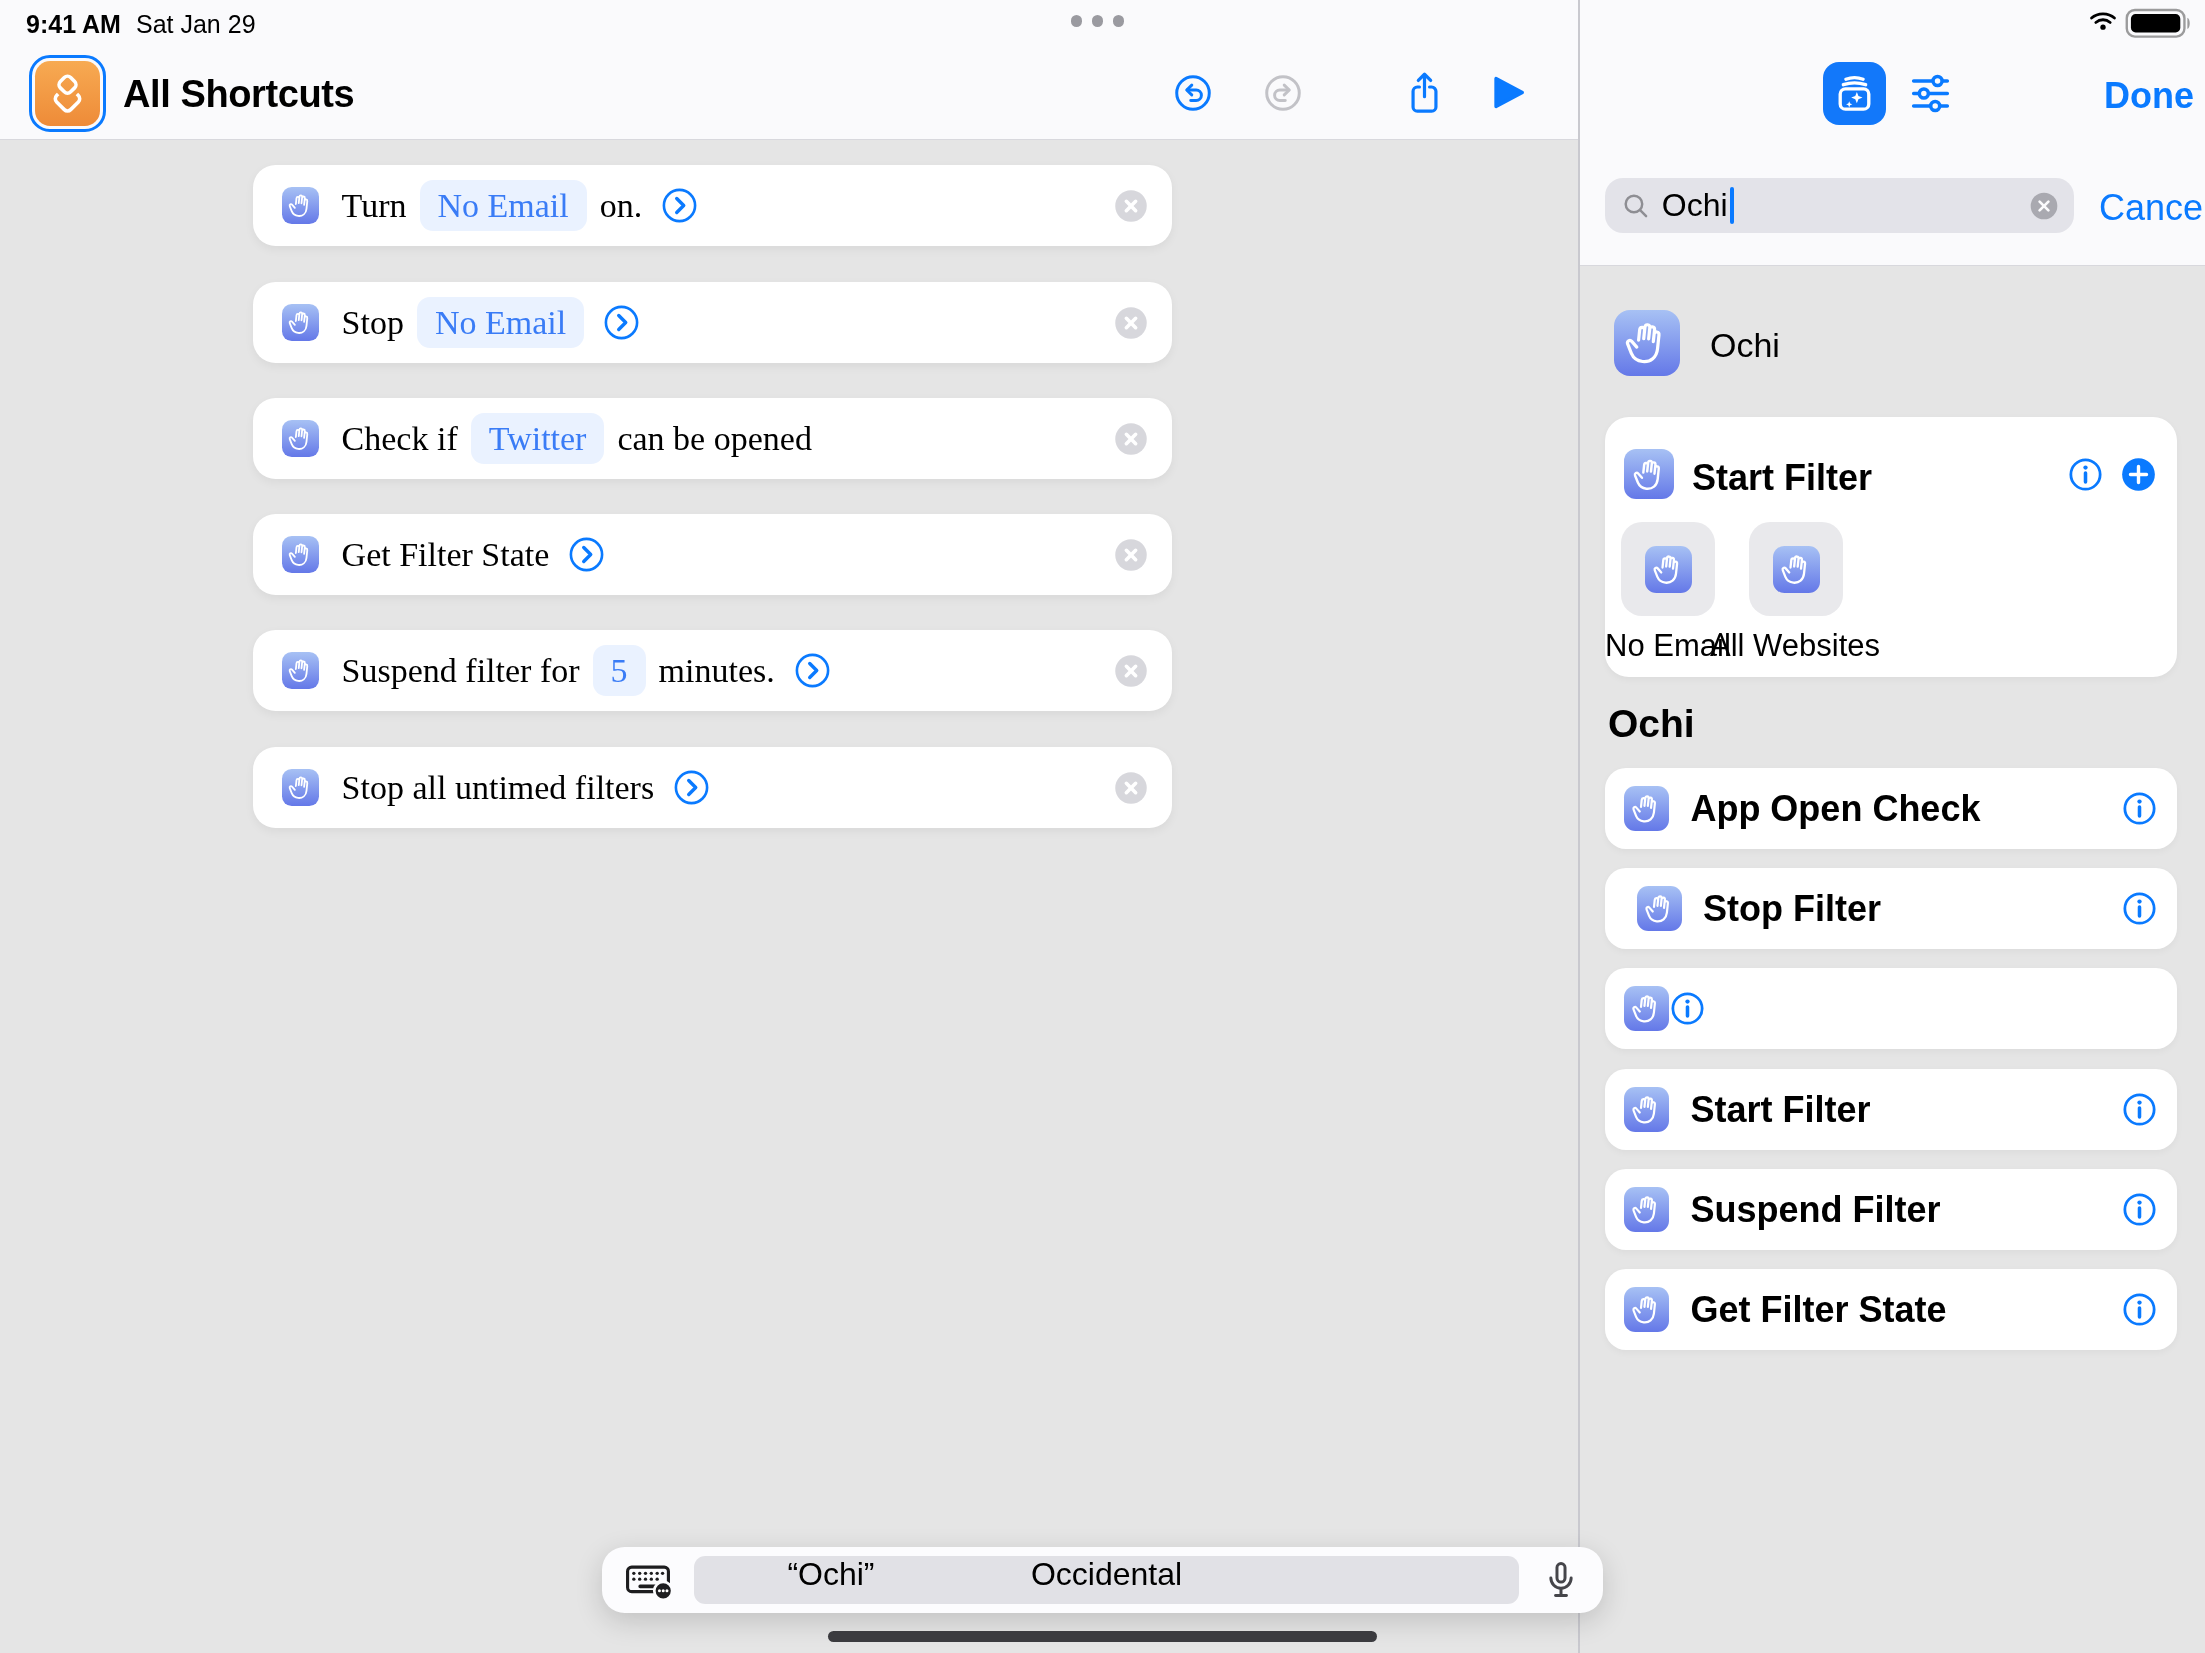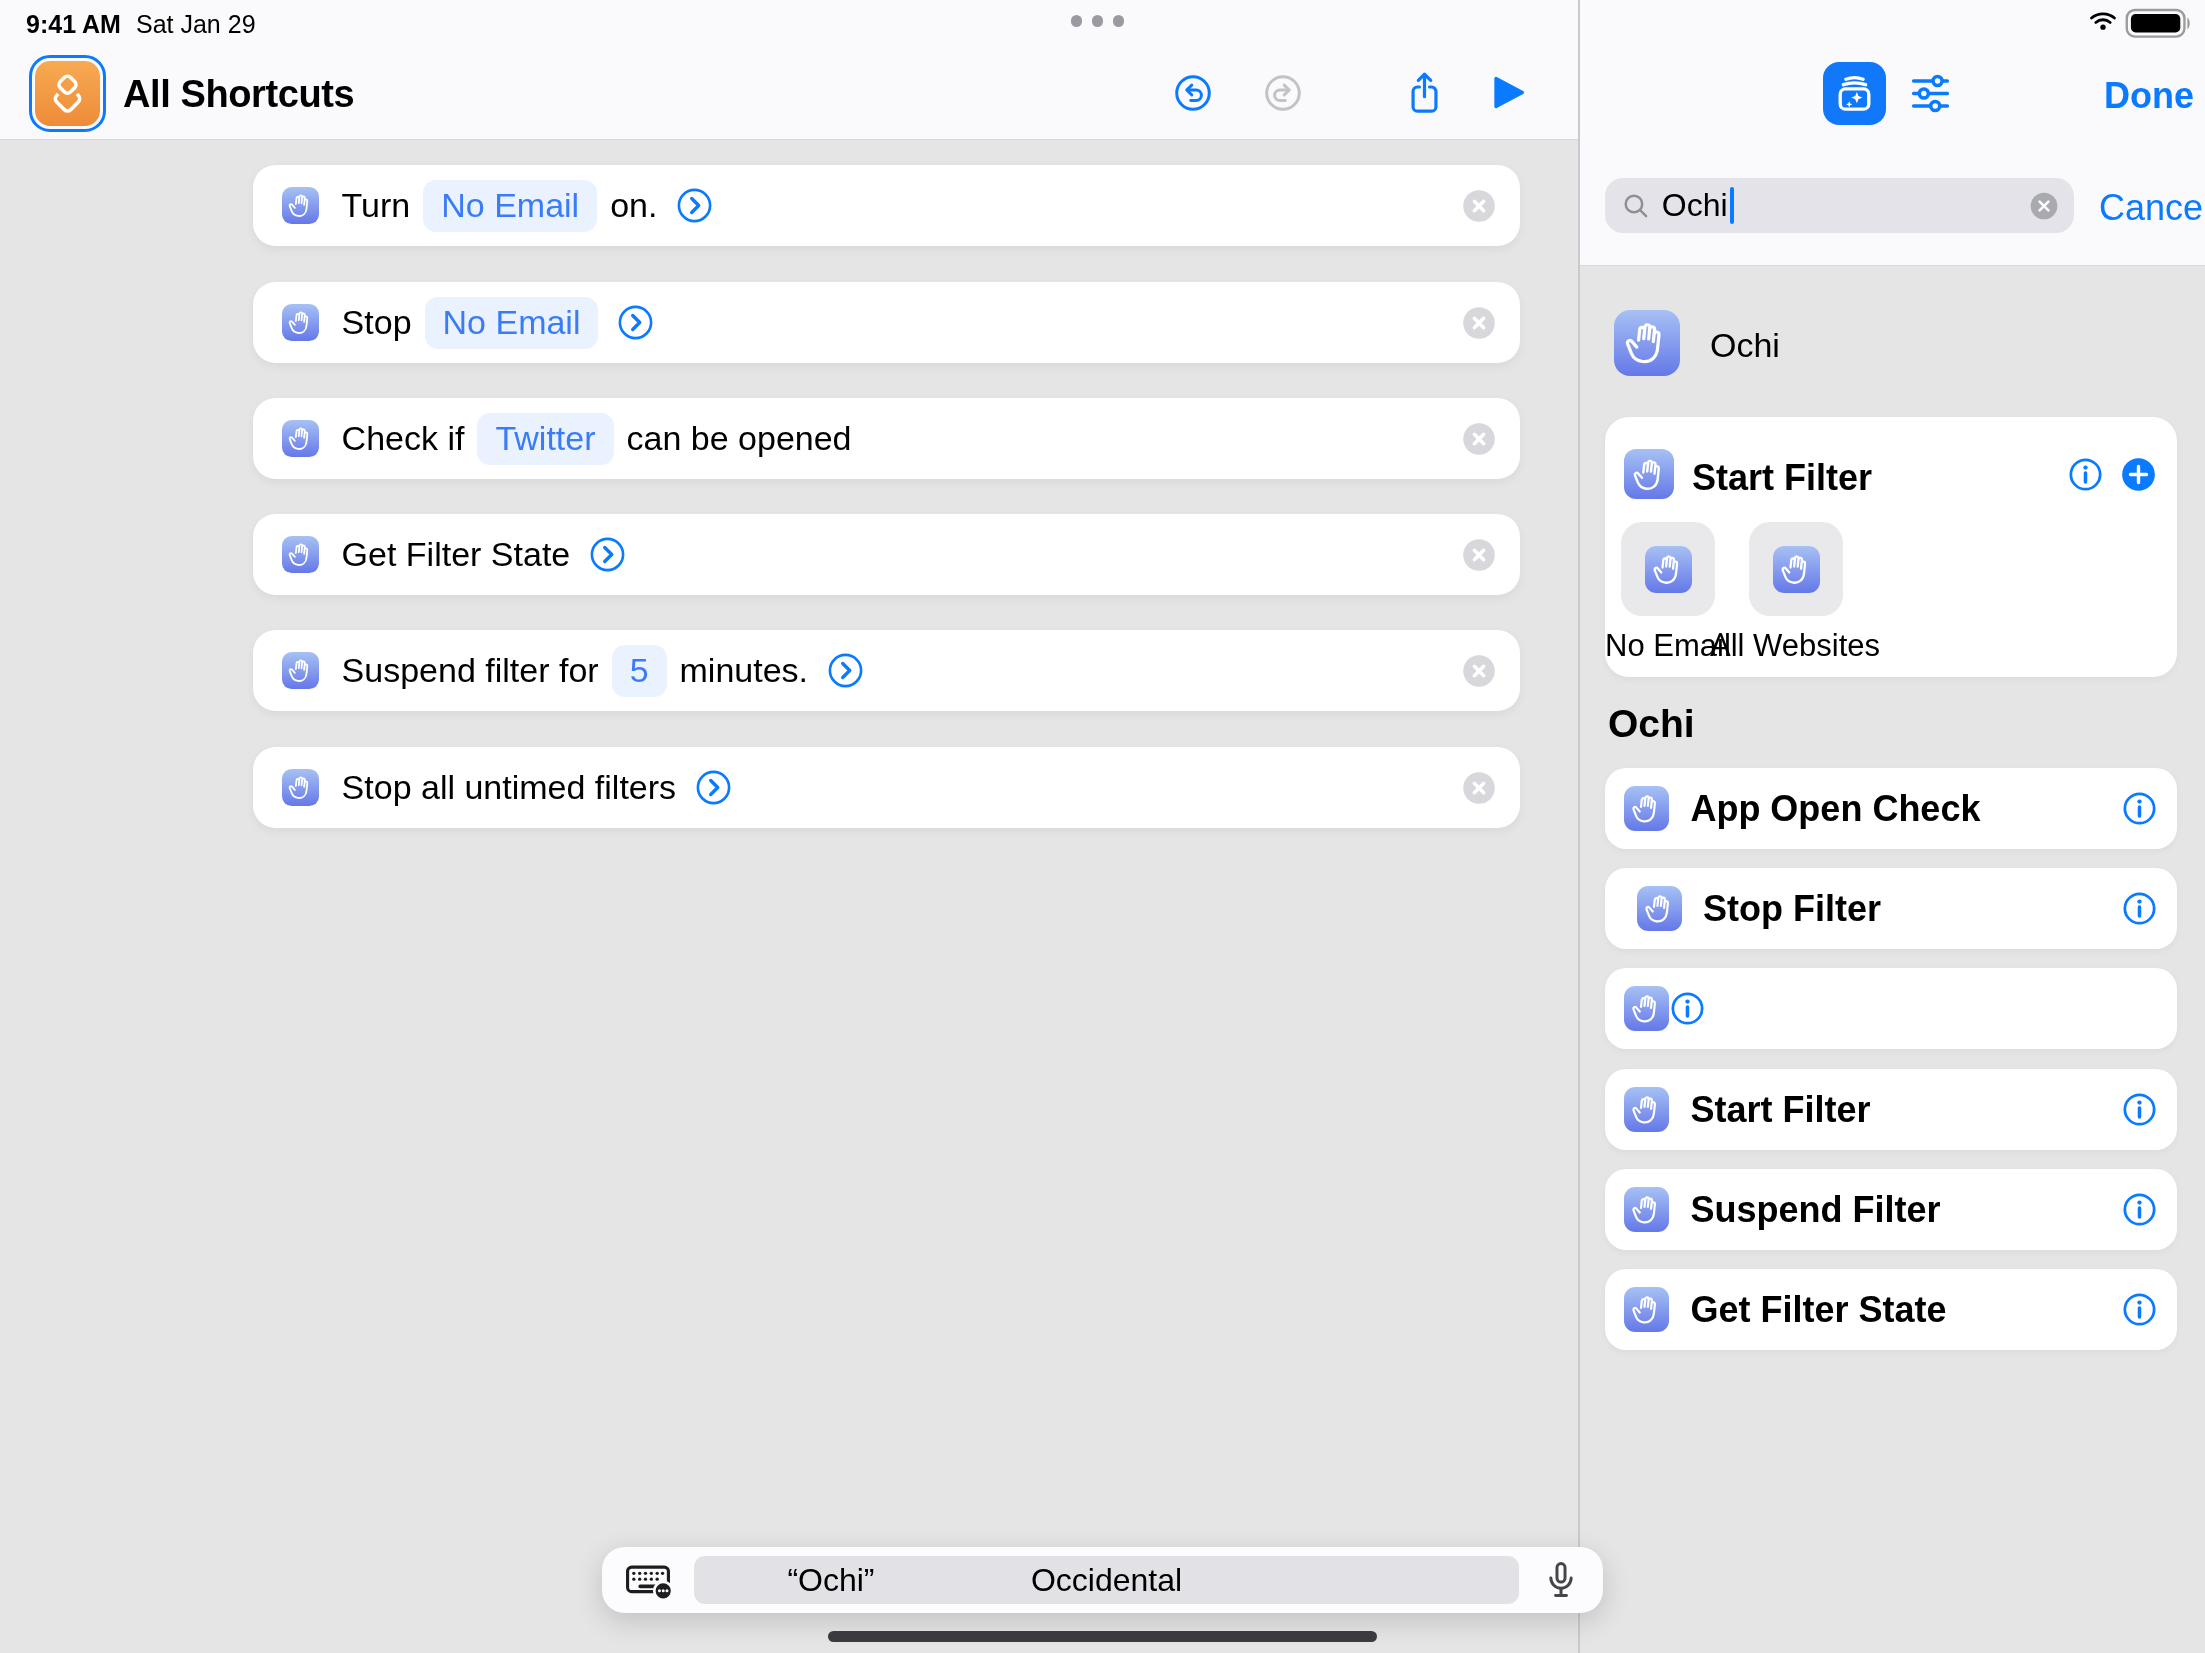--- a/index.html
+++ b/index.html
@@ -46,21 +46,21 @@
   @keyframes blink{50%{opacity:0;}}
   .search-spacer{flex:1;}
   .clear-btn{width:32px;height:32px;flex:0 0 auto;}
   .cancel-btn{position:absolute;left:2099px;top:187px;font-size:36px;font-weight:400;color:#0A7AFF;}
 
   
   .hand-tile{background:linear-gradient(180deg,#A7C1F4,#6478E8);display:flex;align-items:center;justify-content:center;flex:0 0 auto;}
   .hand-tile svg{width:78%;height:78%;}
 
   
-  .acard{position:absolute;left:253px;width:1267px;height:81px;border-radius:22.6px;background:#FFF;box-shadow:0 3.2px 9.7px rgba(0,0,0,0.05);display:flex;align-items:center;padding:0 29px;}
+  .acard{position:absolute;left:253px;width:919px;height:81px;border-radius:22.6px;background:#FFF;box-shadow:0 3.2px 9.7px rgba(0,0,0,0.05);display:flex;align-items:center;padding:0 29px;font-family:Liberation Serif, serif;}
   .acard .hand-tile{width:37px;height:37px;border-radius:9.7px;}
   .acard .atext{display:flex;align-items:center;margin-left:22.6px;font-size:34px;}
   .acard .seg{margin-right:13px;white-space:nowrap;}
   .acard .pill{background:#EAF2FF;color:#3A7CF6;border-radius:13px;padding:6.5px 18px;margin-right:13px;white-space:nowrap;}
   .acard .chev{width:39px;height:39px;margin-left:4.8px;flex:0 0 auto;}
   .acard .closex{position:absolute;right:22.6px;top:22.6px;width:36px;height:36px;}
 
   
   .app-result-icon{position:absolute;left:1614px;top:310px;width:66px;height:66px;border-radius:16px;}
   .app-result-label{position:absolute;left:1710px;top:326px;font-size:34px;}
@@ -79,21 +79,21 @@
   .section-title{position:absolute;left:1608px;top:702px;font-size:39px;font-weight:700;}
 
   .rrow{position:absolute;left:1605px;width:572px;height:81px;border-radius:21px;background:#FFF;box-shadow:0 2.4px 7.3px rgba(0,0,0,0.04);display:flex;align-items:center;padding:0 19.4px;}
   .rrow .hand-tile{width:45px;height:45px;border-radius:11.3px;}
   .rrow .rlabel{margin-left:21px;font-size:36px;font-weight:600;flex:1;}
   .rrow .rinfo{width:37px;height:37px;flex:0 0 auto;}
 
   
   .kb-bar{position:absolute;left:602px;top:1547px;width:1001px;height:66px;border-radius:22.6px;background:#FCFCFE;box-shadow:0 8px 27.4px rgba(0,0,0,0.16);display:flex;align-items:center;padding:0 21px;z-index:5;}
   .kb-icon{width:50px;height:50px;flex:0 0 auto;}
-  .suggest{flex:1;height:48px;margin:0 21px;border-radius:11.3px;background:#E1E1E6;display:flex;align-items:center;overflow:hidden;}
+  .suggest{flex:1;height:48px;margin:0 21px;border-radius:11.3px;background:#E1E1E6;display:flex;align-items:flex-start;overflow:hidden;}
   .s-cell{flex:1;display:flex;align-items:center;justify-content:center;font-size:32px;}
   .s-div{width:1.6px;background:#C7C7CC;margin:9.7px 0;}
   .mic-icon{width:42px;height:42px;flex:0 0 auto;}
 
   .home-indicator{position:absolute;left:828px;top:1631px;width:549px;height:11.3px;border-radius:6.5px;background:#3B3B3F;z-index:6;}
 
   .icon svg,svg{display:block;}
 </style>
 </head>
 <body>

